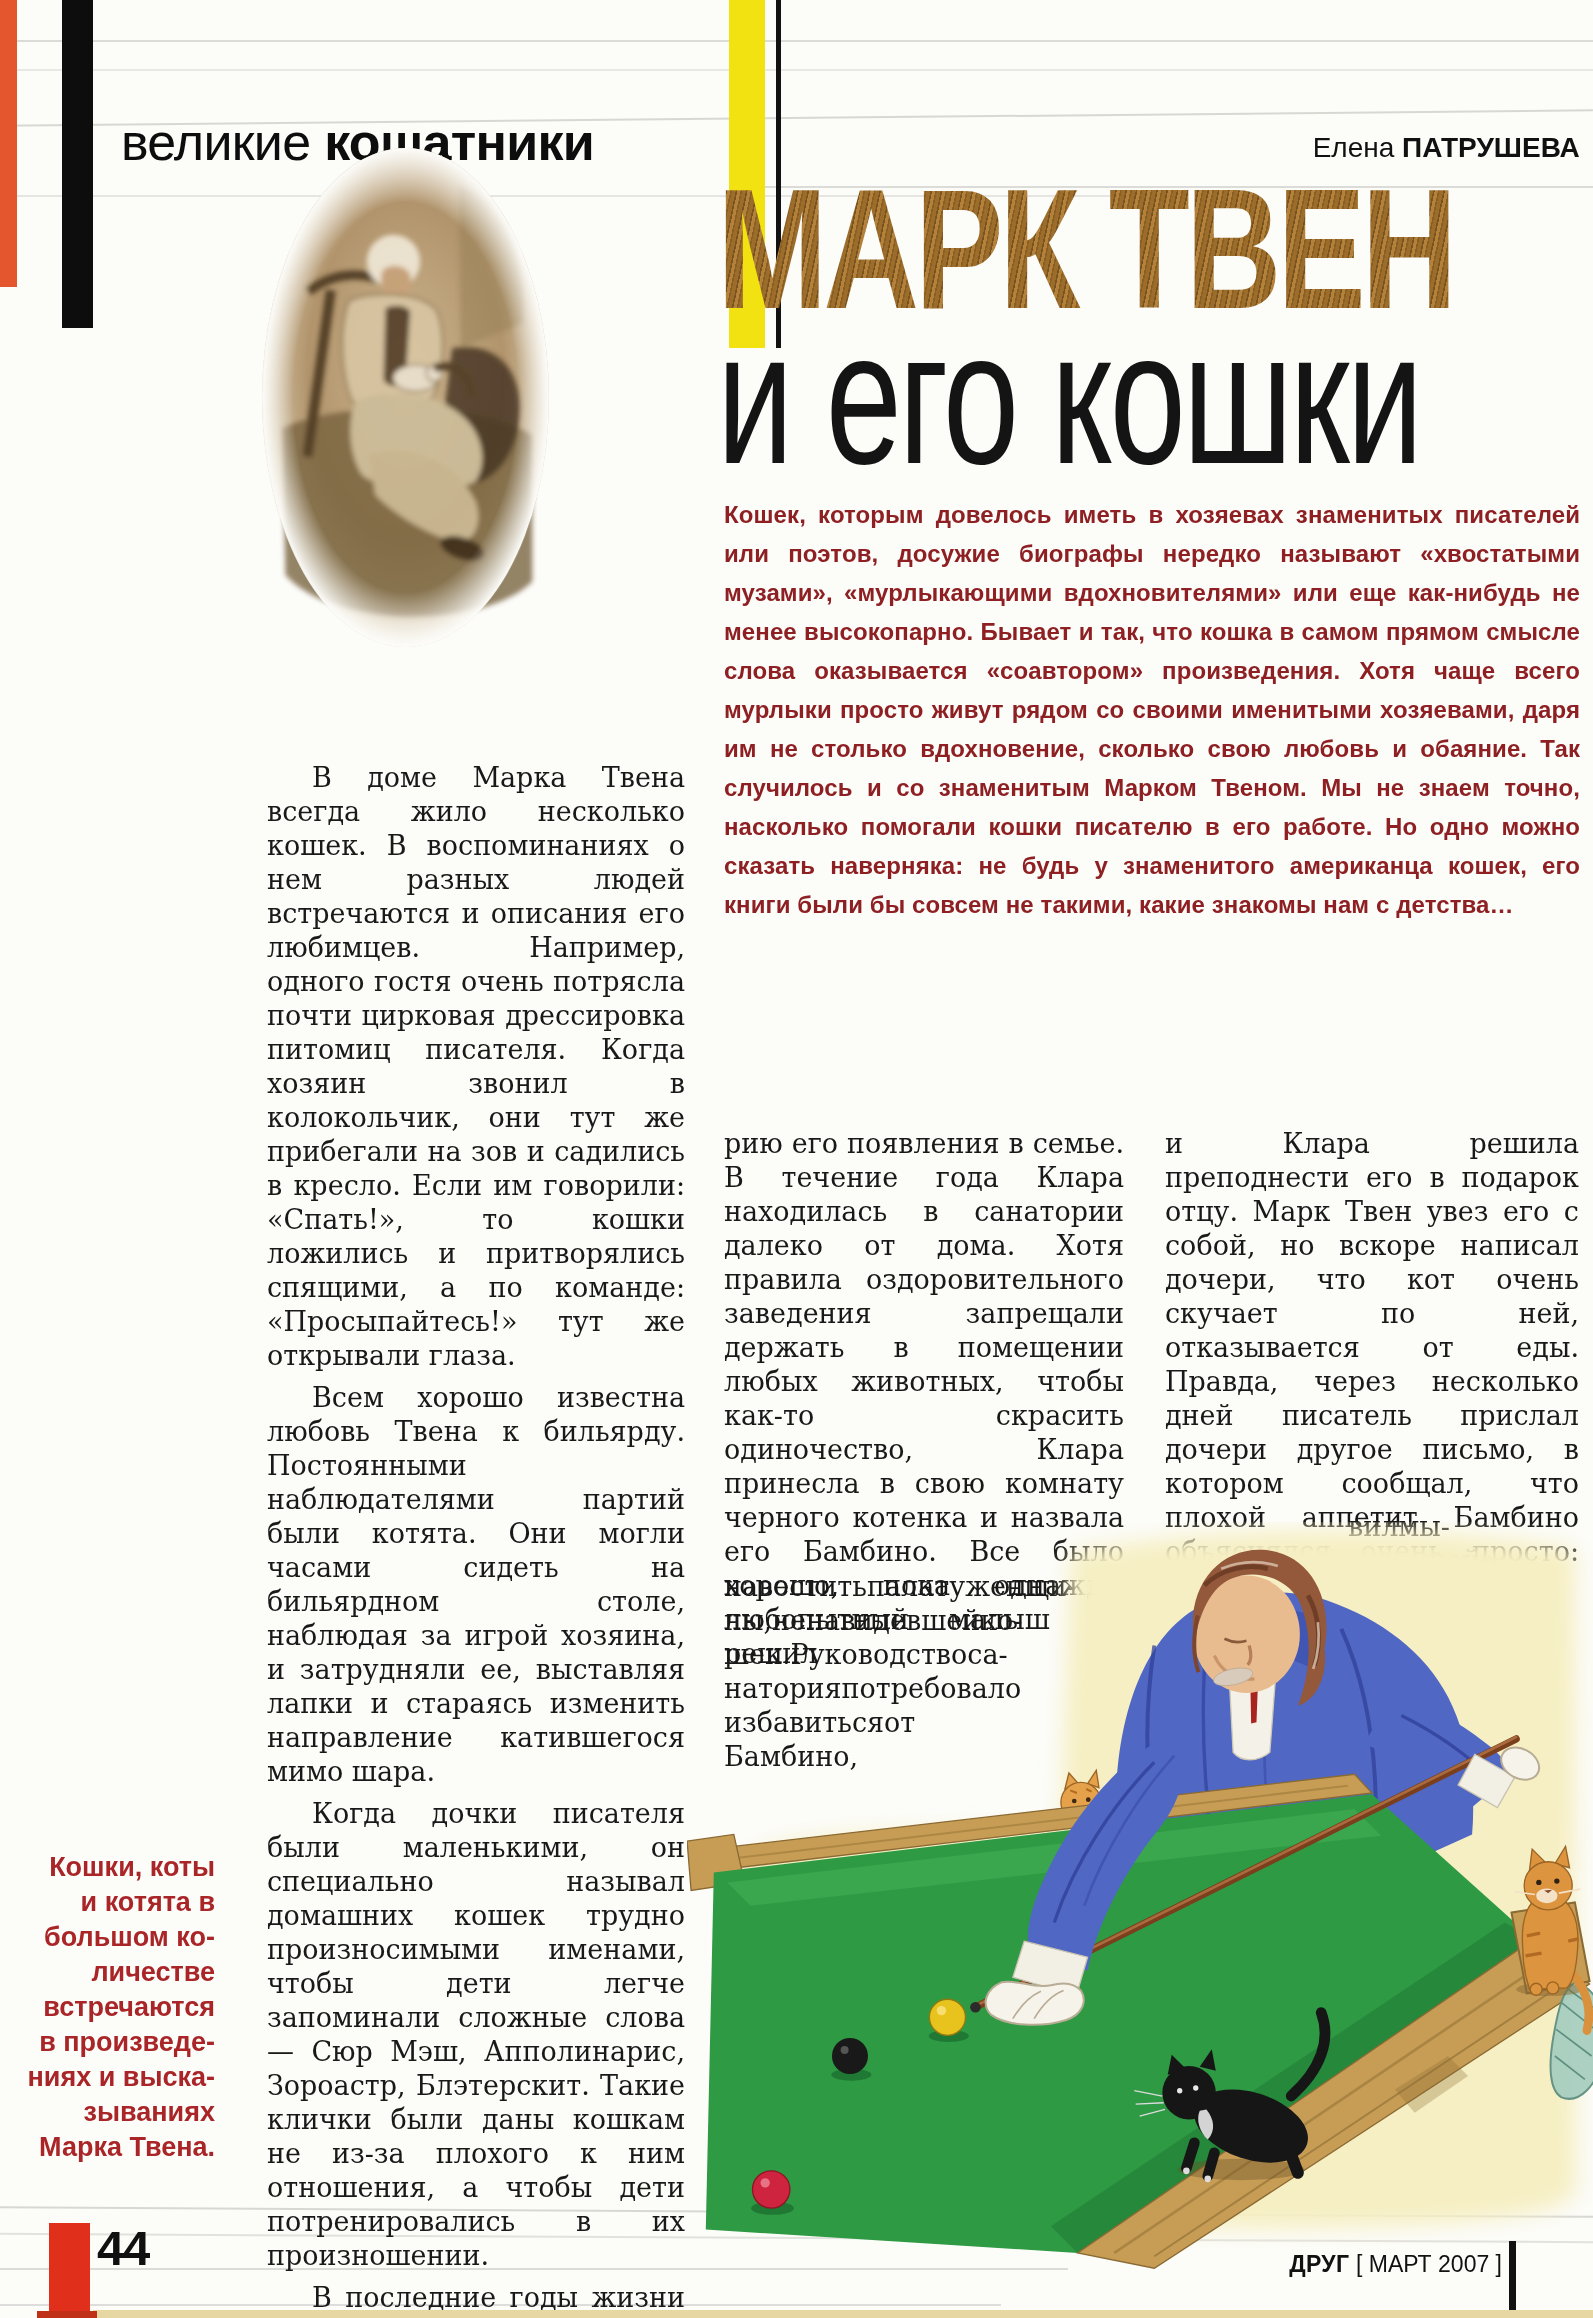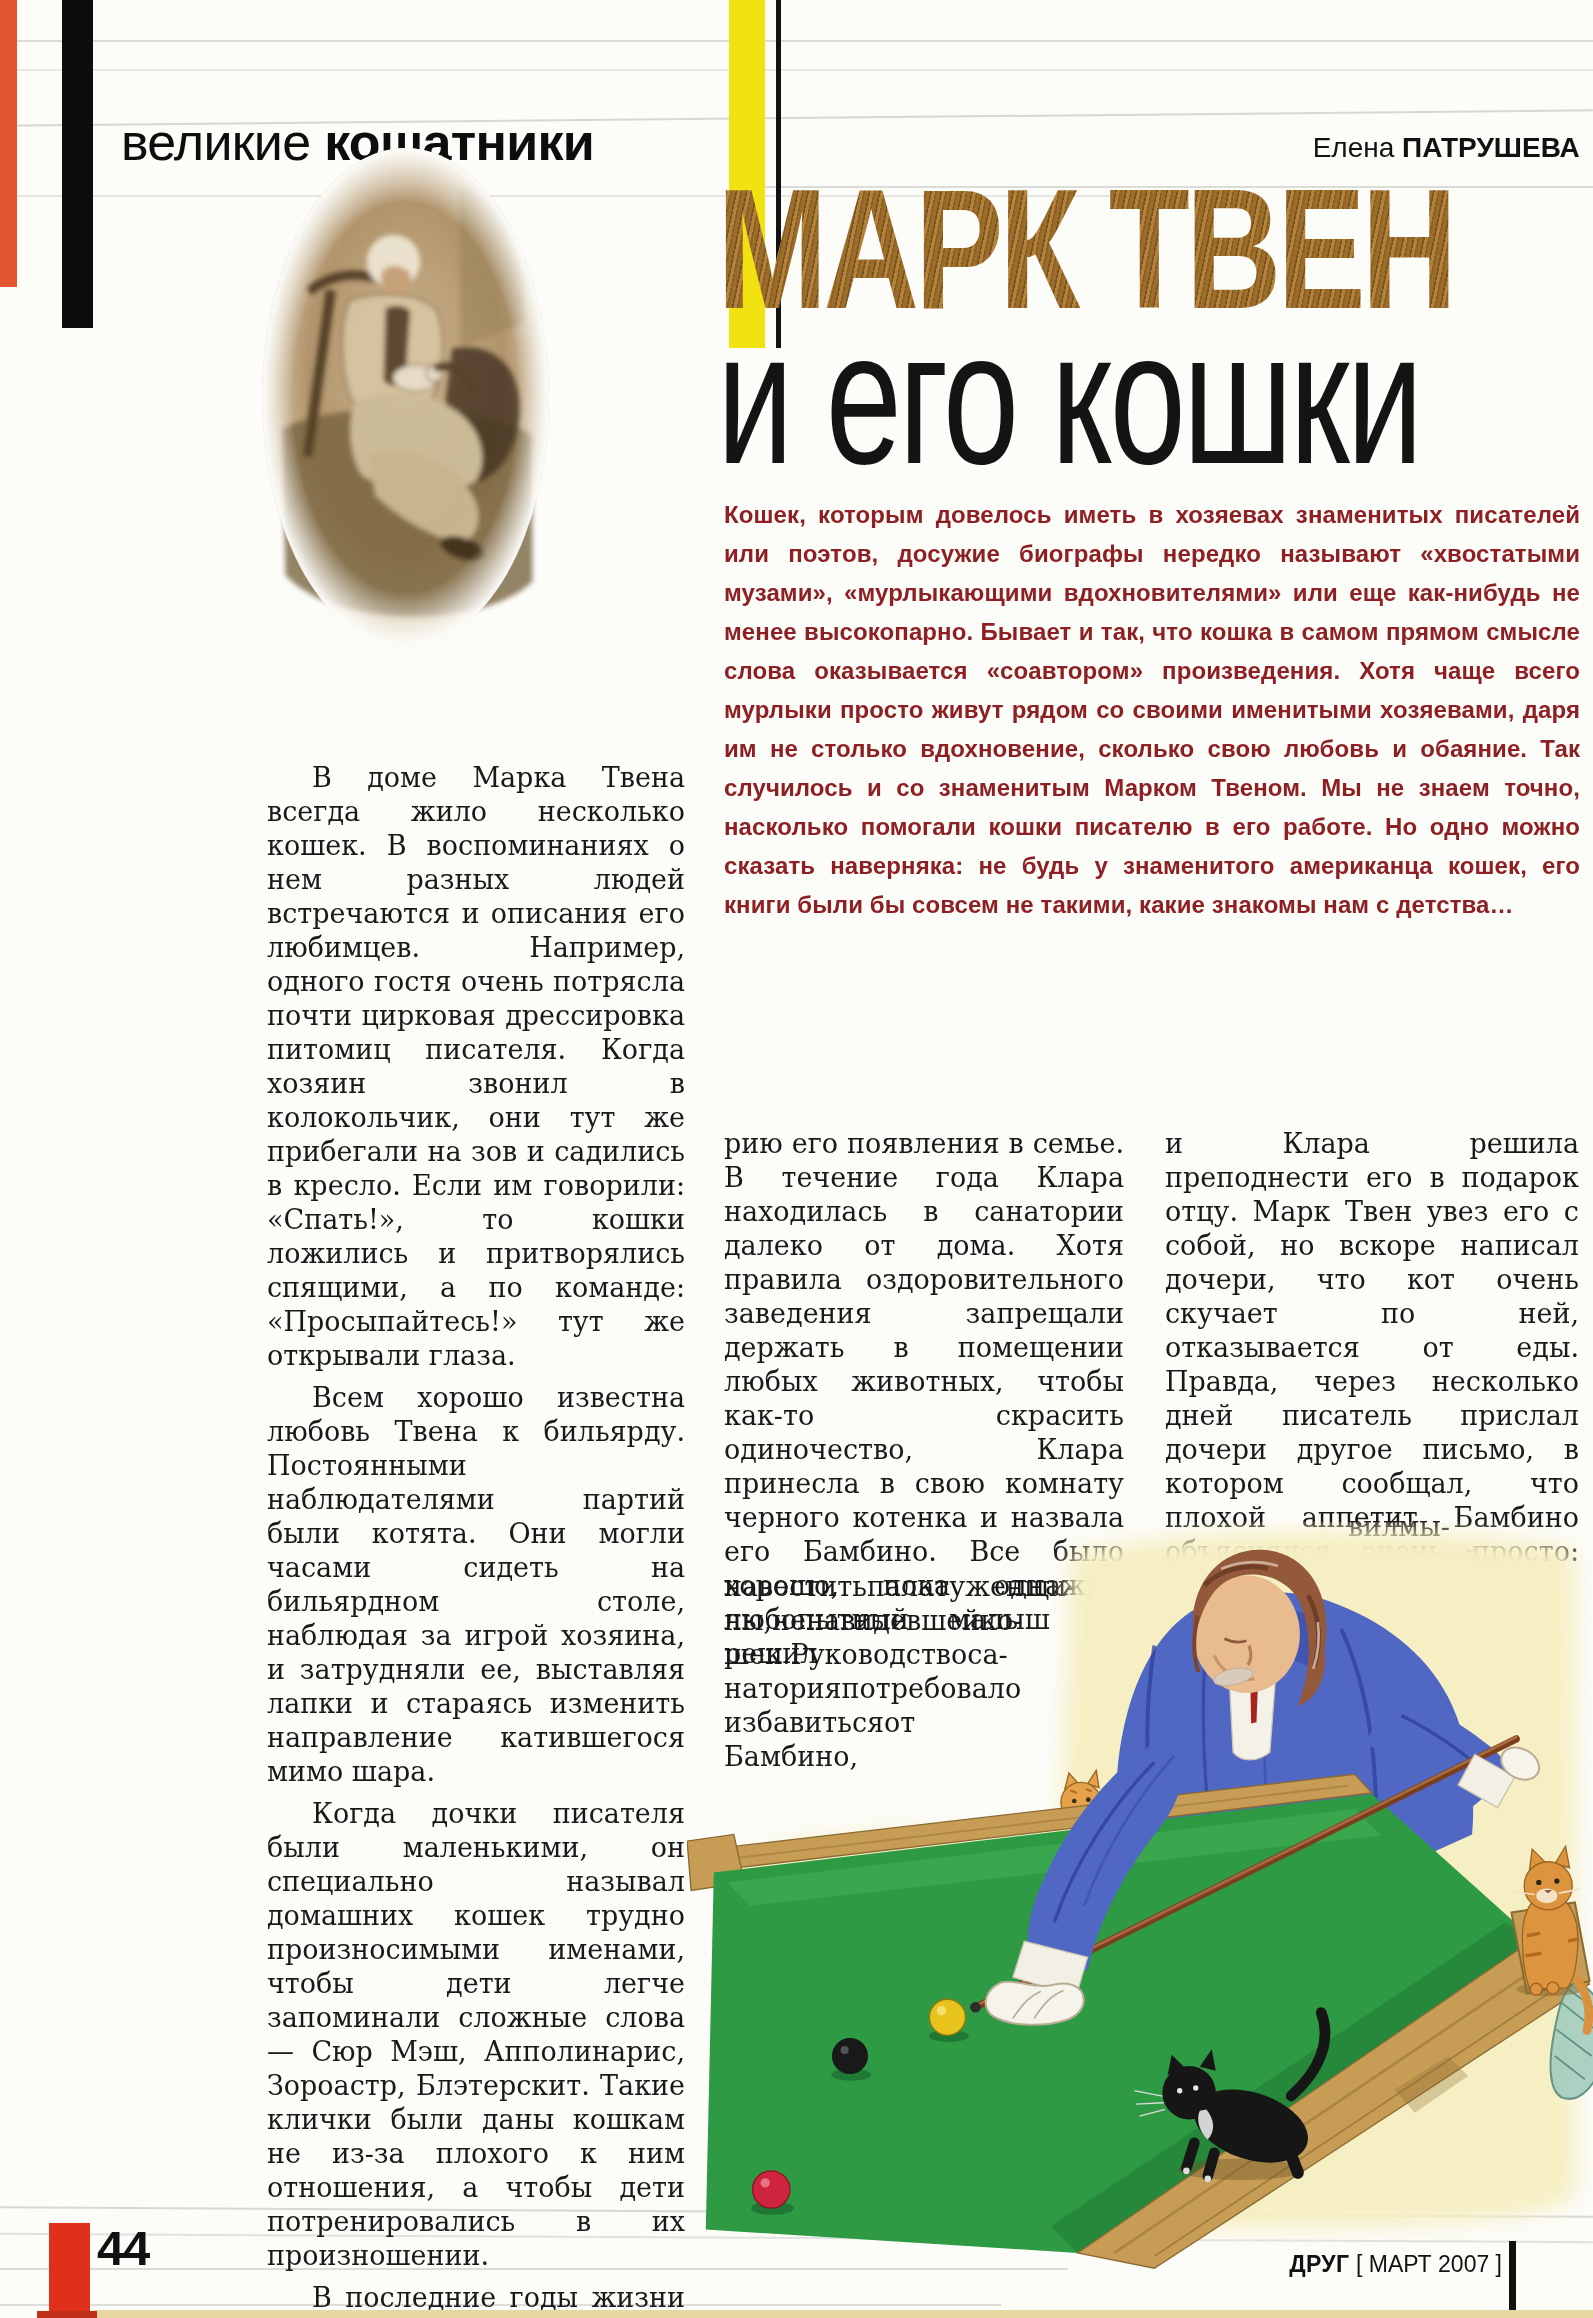--- a/index.html
+++ b/index.html
@@ -162,20 +162,31 @@
 
   <div class="col-right serif">и Клара решила преподнести его в подарок отцу. Марк Твен увез его с собой, но вскоре написал дочери, что кот очень скучает по ней, отказывается от еды. Правда, через несколько дней писатель прислал дочери другое письмо, в котором сообщал, что плохой аппетит Бамбино объяснялся очень просто: «кот конфиденциально ло-</div>
   <div class="col-right-tail serif">
       <div class="tline">
         <span>вил</span>
         <span>мы-</span>
       </div>
       <div class="tline">шей».</div>
     </div>
 
+  <div class="sidebar">
+      <div class="tline">Кошки, коты</div>
+      <div class="tline">и котята в</div>
+      <div class="tline">большом ко-</div>
+      <div class="tline">личестве</div>
+      <div class="tline">встречаются</div>
+      <div class="tline">в произведе-</div>
+      <div class="tline">ниях и выска-</div>
+      <div class="tline">зываниях</div>
+      <div class="tline">Марка Твена.</div>
+    </div>
 
   <div class="illus">
     <svg viewBox="0 0 1357 1194" width="906" height="797">
       <defs>
         <filter id="bgsoft" x="-10%" y="-10%" width="120%" height="120%">
             <feGaussianBlur stdDeviation="16"></feGaussianBlur>
           </filter>
       </defs>
 
       <path d="M575,45 C830,0 1120,5 1330,40 L1332,1000 C1332,1050 1060,1062 700,1058 C330,1052 70,1020 66,940 L64,540 C66,492 160,470 320,466 L560,460 Z" style="fill:var(--illus-bg)" filter="url(#bgsoft)"></path>

